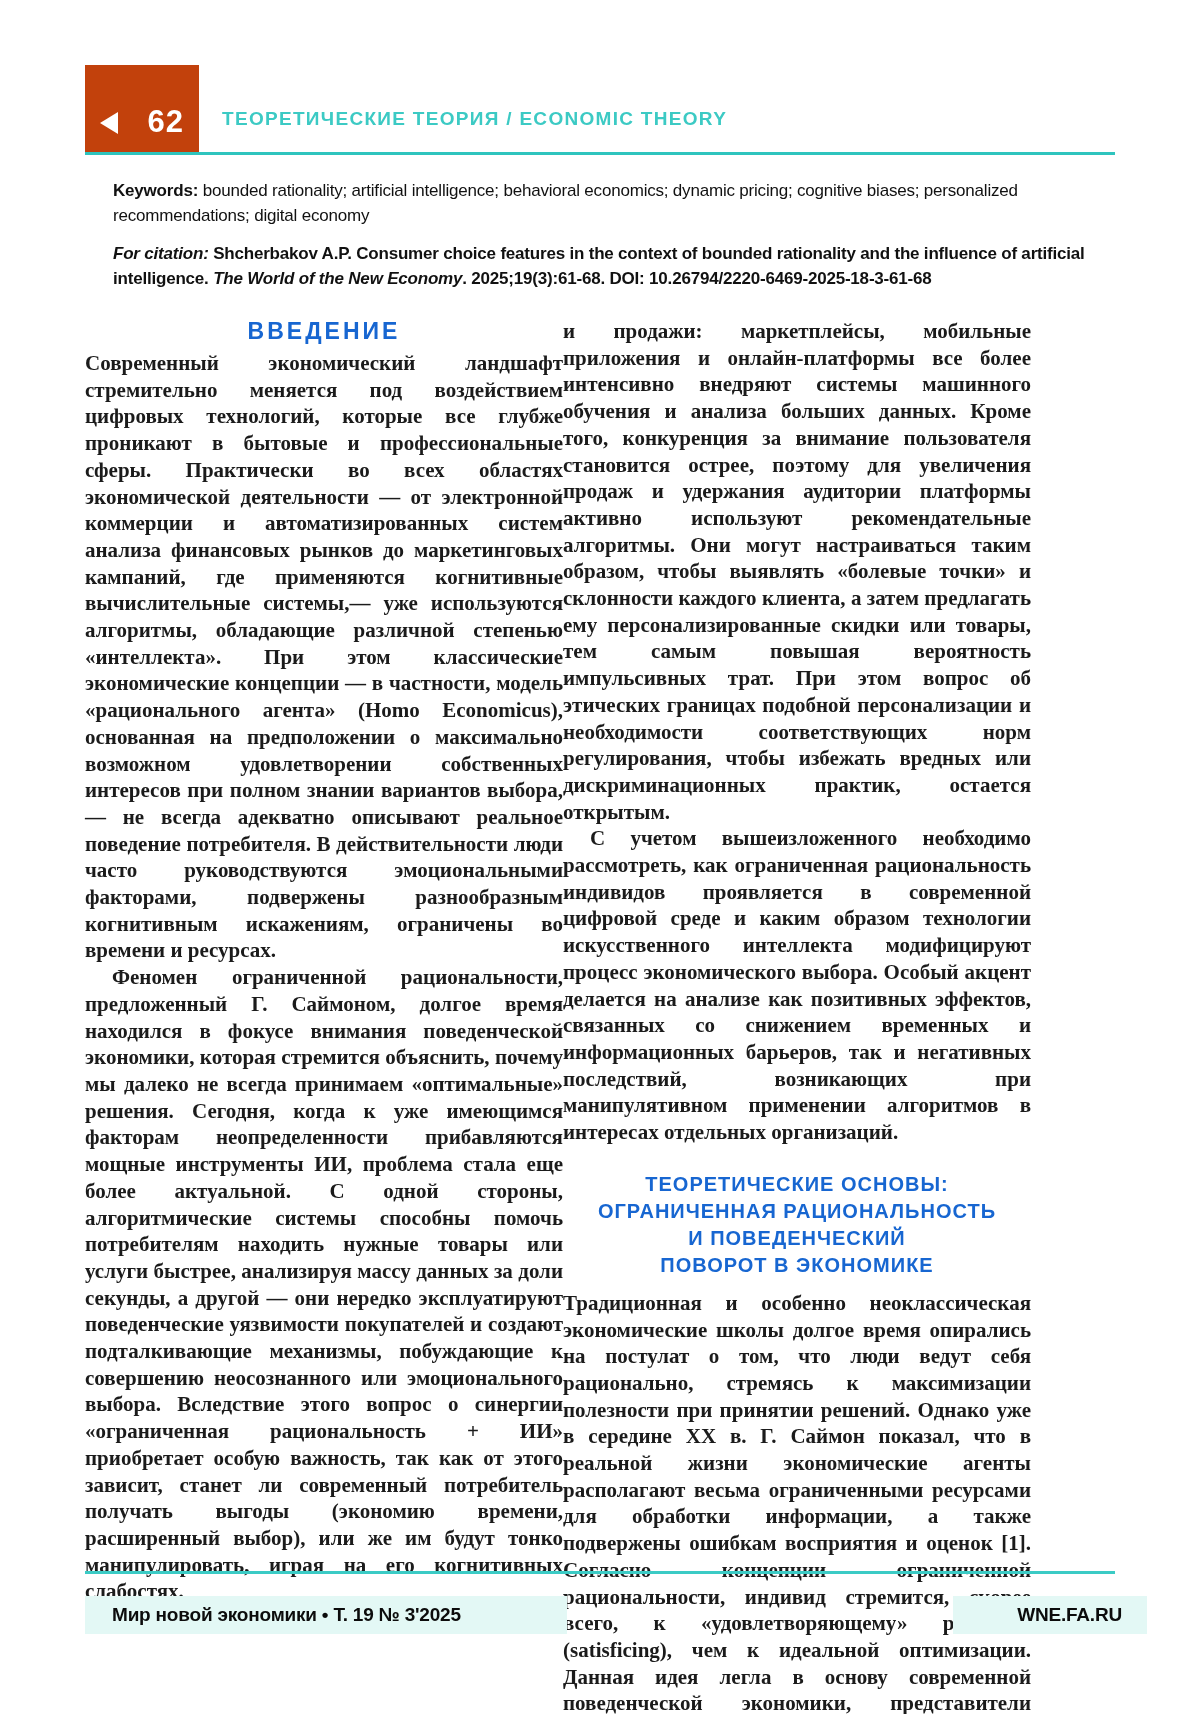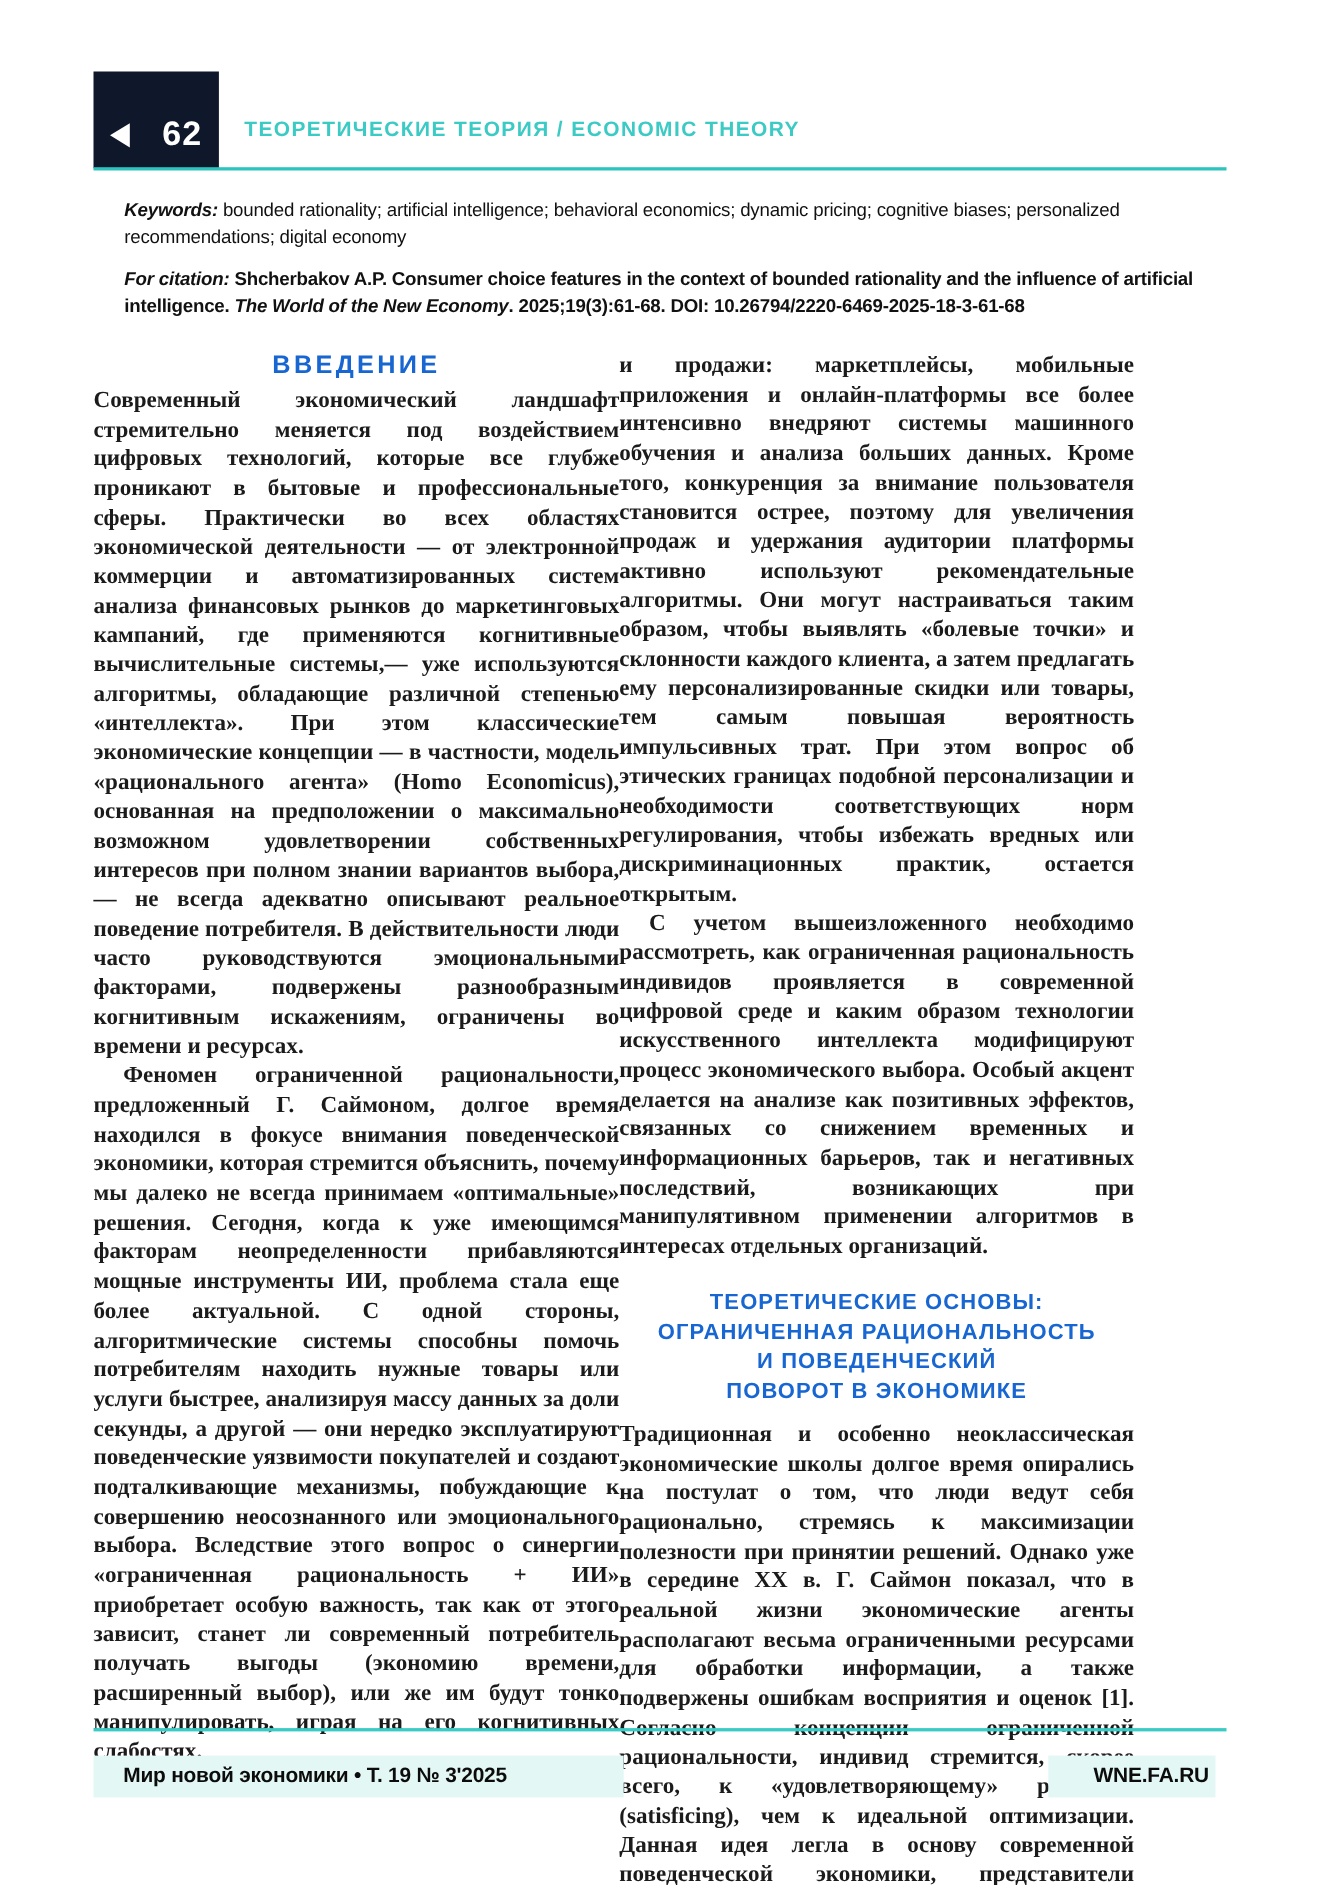--- a/index.html
+++ b/index.html
@@ -11,21 +11,21 @@
     font-family: "Liberation Serif", "DejaVu Serif", serif;
     color: #1b1b1b;
     overflow: hidden;
   }
 
   
   .corner-block {
     position: absolute;
     left: 85px; top: 65px;
     width: 114px; height: 88px;
-    background: #0f172a;
+    background: #c2410c;
     display: flex;
     align-items: flex-end;
     justify-content: space-between;
     padding: 0 15px 16px 15px;
     box-sizing: border-box;
   }
   .back-arrow {
     width: 0; height: 0;
     border-top: 11px solid transparent;
     border-bottom: 11px solid transparent;
@@ -61,21 +61,21 @@
   .meta {
     position: absolute;
     left: 113px; top: 178px;
     width: 972px;
     font-family: "Liberation Sans", sans-serif;
     font-size: 17px;
     line-height: 25px;
     letter-spacing: -0.2px;
     color: #111111;
   }
-  .keywords-label { font-style: italic; font-weight: bold; }
+  .keywords-label { font-weight: bold; }
   .citation { margin-top: 13px; font-weight: bold; }
   .citation-label { font-style: italic; }
   .journal-name { font-style: italic; }
 
   
   .columns {
     position: absolute;
     left: 85px; top: 318px;
     width: 1000px;
     display: flex;
@@ -129,21 +129,21 @@
     display: flex;
     align-items: center;
     box-sizing: border-box;
     font-family: "Liberation Sans", sans-serif;
     font-weight: bold;
     font-size: 19px;
     letter-spacing: -0.2px;
     color: #0c0c0c;
   }
   .footer-left  { left: 85px;  width: 482px; padding-left: 27px; }
-  .footer-right { left: 953px; width: 152px; padding-right: 6px; justify-content: flex-end; }
+  .footer-right { left: 953px; width: 194px; padding-right: 25px; justify-content: flex-end; }
 </style>
 </head>
 <body>
 
 <div class="page">
 
   <div class="corner-block">
     <div class="back-arrow"></div>
     <div class="page-number">62</div>
   </div>

